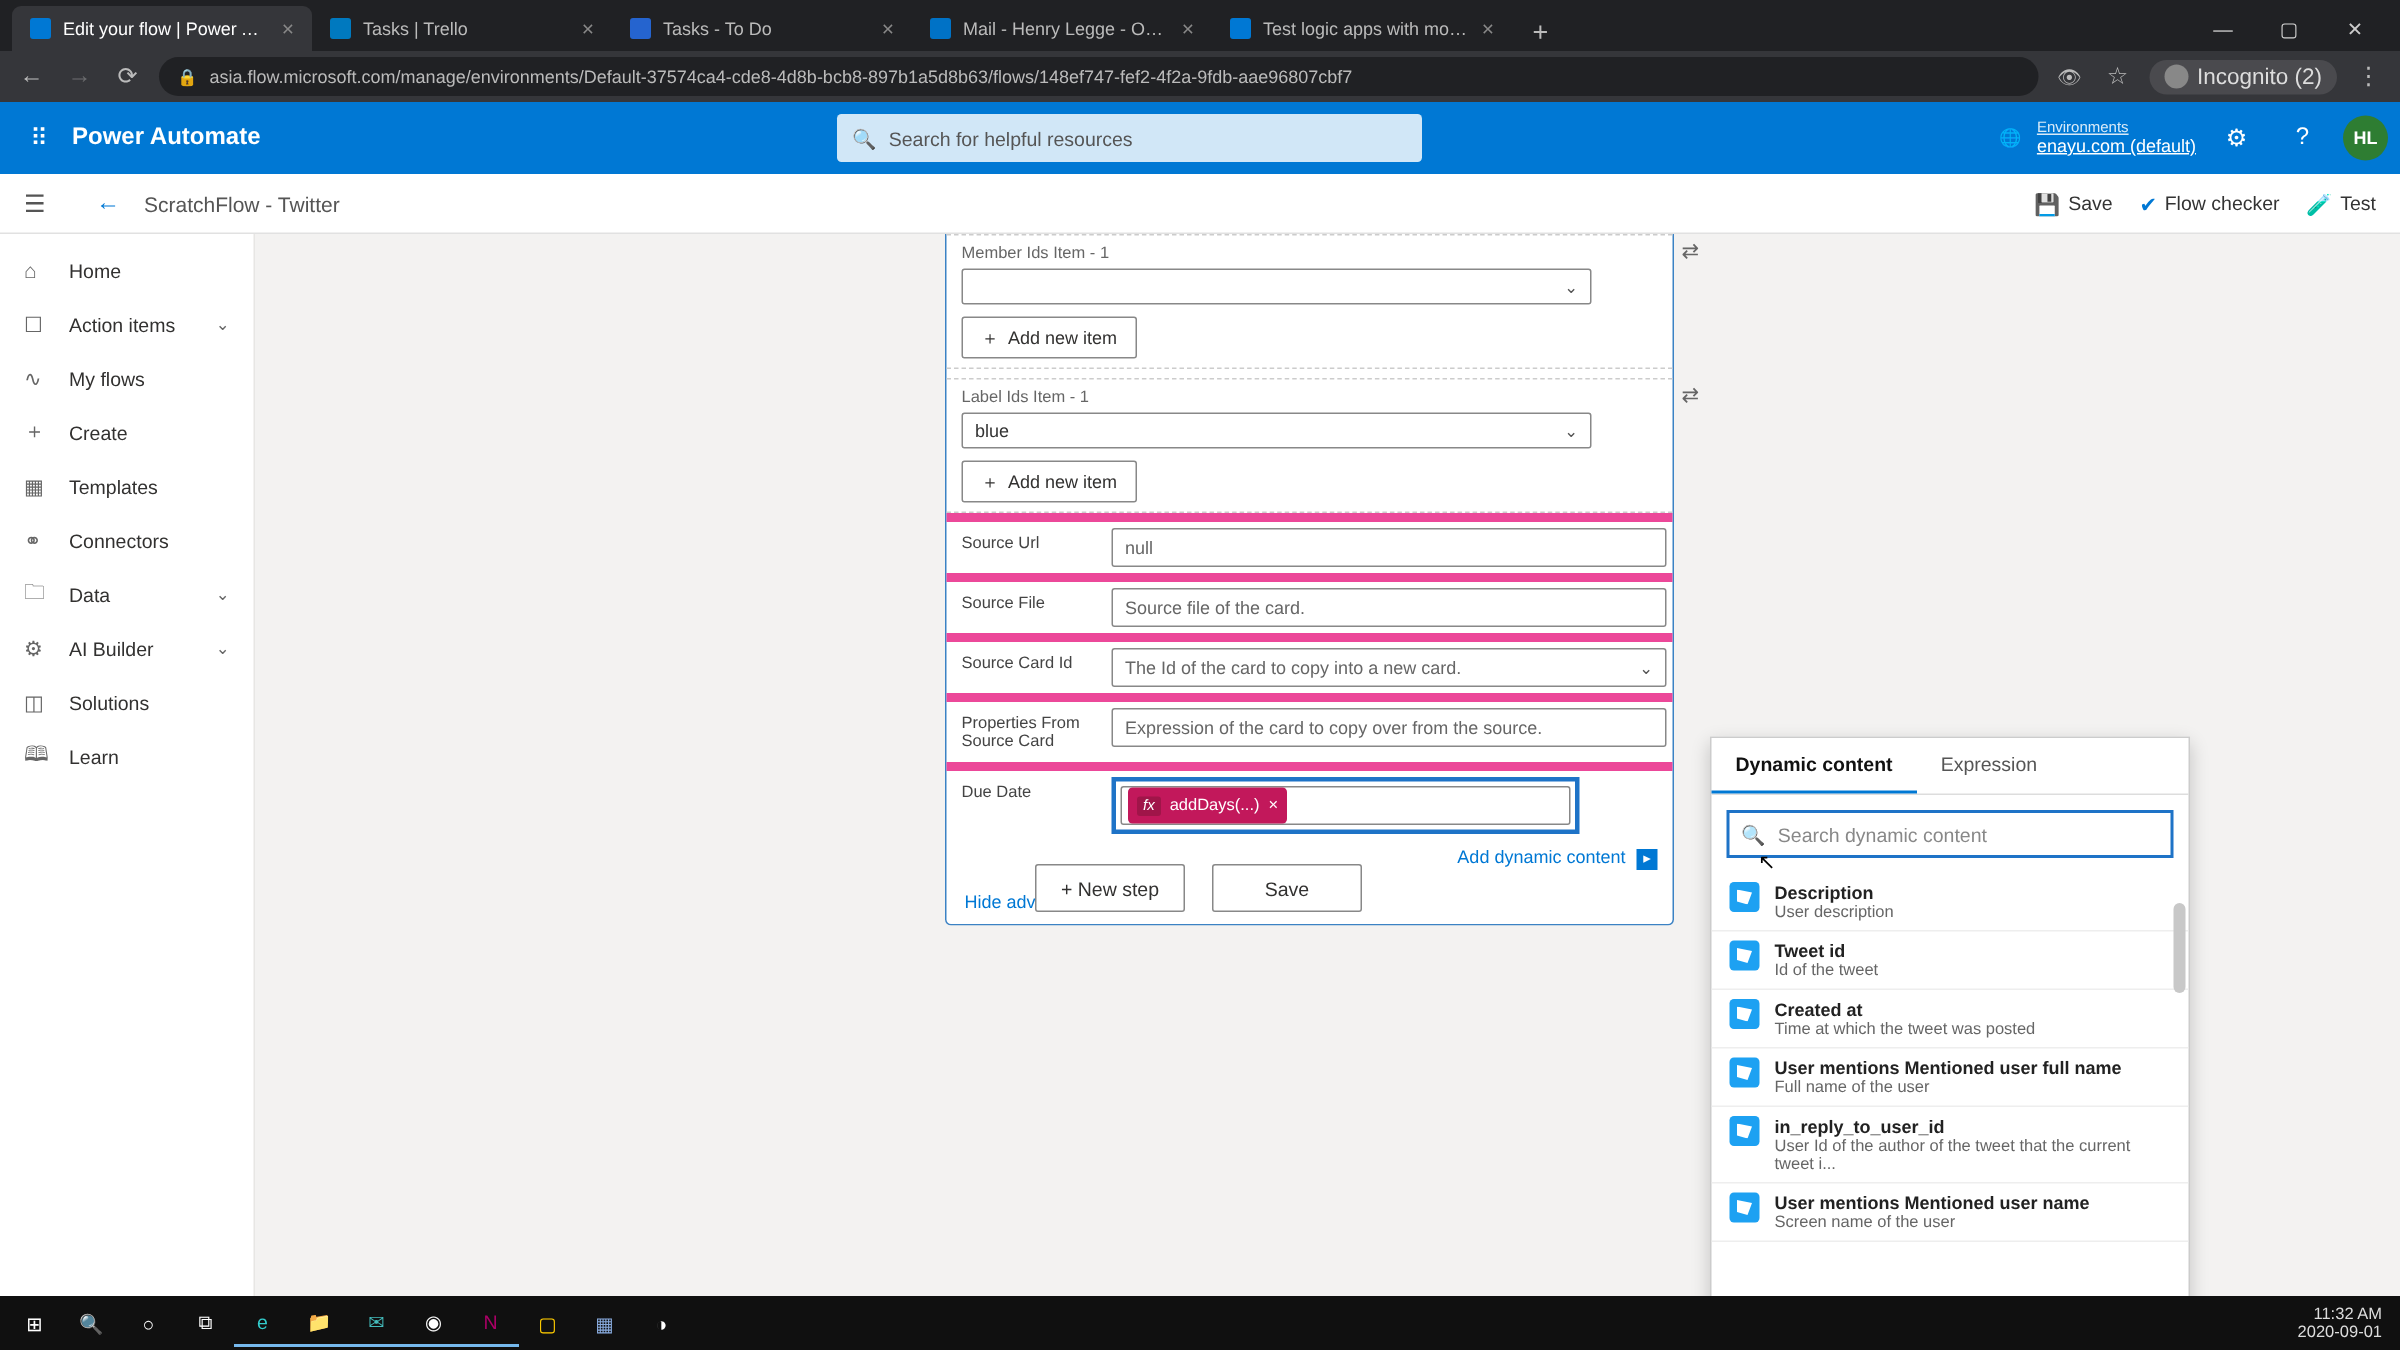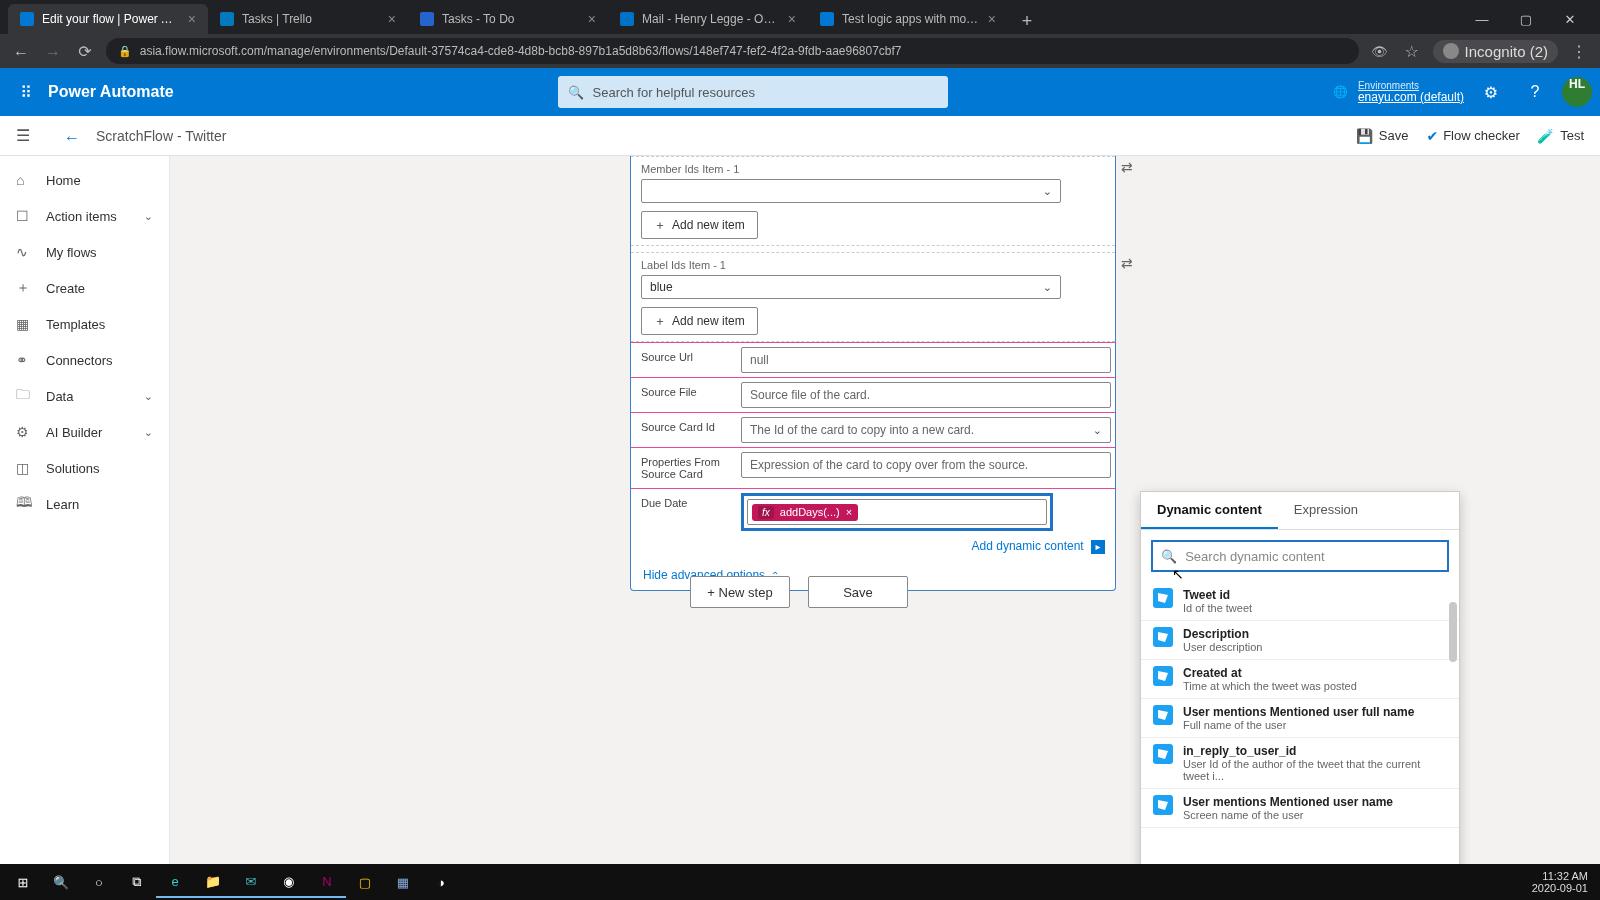--- a/index.html
+++ b/index.html
@@ -29,21 +29,21 @@
 
 .suite-bar { height:48px; background:#0078d4; display:flex; align-items:center; padding:0 8px; color:#fff;}
 .waffle{width:36px;height:36px;display:flex;align-items:center;justify-content:center;font-size:16px;cursor:pointer;}
 .app-name{font-size:16px;font-weight:600;margin-left:4px;}
 .search-box{margin-left:auto; margin-right:auto; width:390px; height:32px; background:#d1e7f7; border-radius:3px; display:flex; align-items:center; padding:0 10px; color:#555;}
 .search-box .sic{margin-right:8px;color:#555;}
 .env-block{display:flex;align-items:center;gap:10px; font-size:12px;}
 .env-block .icbtn{width:34px;height:34px;display:flex;align-items:center;justify-content:center;font-size:16px;cursor:pointer;}
 .env-text{line-height:1.1;text-decoration:underline;}
 .env-text .sm{font-size:10px;opacity:.85;}
-.avatar{width:30px;height:30px;border-radius:50%;background:#2e7d32;display:flex;align-items:flex-start;justify-content:center;font-size:12px;font-weight:600;}
+.avatar{width:30px;height:30px;border-radius:50%;background:#2e7d32;display:flex;align-items:center;justify-content:center;font-size:12px;font-weight:600;}
 
 
 .cmd-bar{height:40px;background:#fff;border-bottom:1px solid #e1e1e1;display:flex;align-items:center;padding:0 16px;}
 .hamb{width:28px;color:#555;font-size:16px;cursor:pointer;}
 .back-ic{margin-left:20px;color:#0078d4;font-size:16px;cursor:pointer;}
 .flow-title{margin-left:16px;font-size:14px;color:#555;}
 .cmd-right{margin-left:auto;display:flex;gap:18px;}
 .cmd-item{display:flex;align-items:center;gap:5px;color:#333;font-size:13px;cursor:pointer;}
 .cmd-item .ci{color:#0078d4;font-size:14px;}
 
@@ -58,29 +58,29 @@
 
 
 .card{position:absolute;left:460px;top:0;width:486px;background:#fff;border:1px solid #3b82c4;border-top:none;border-radius:0 0 4px 4px;}
 .sect{border-top:1px dashed #ccc;border-bottom:1px dashed #ccc;padding:6px 10px; position:relative;}
 .sect .sw-ic{position:absolute;right:-24px;top:2px;width:18px;height:18px;color:#666;font-size:14px;}
 .sect-label{font-size:11px;color:#666;margin-bottom:4px;}
 .sel-box{height:24px;border:1px solid #888;border-radius:2px;display:flex;align-items:center;padding:0 8px;font-size:12px;color:#333;width:420px;position:relative;}
 .sel-box .dd{margin-left:auto;color:#555;font-size:11px;}
 .add-btn{margin-top:8px;height:28px;border:1px solid #888;border-radius:2px;display:inline-flex;align-items:center;padding:0 12px;font-size:12px;cursor:pointer;gap:6px;}
 
-.row{display:flex;border-top:1px solid #ec4899;}
+.row{display:flex;border-top:6px solid #ec4899;}
 .row .rlab{width:106px;padding:8px 10px;font-size:11px;color:#444;}
 .row .rfield{flex:1;padding:4px;}
 .txt-in{height:26px;border:1px solid #888;border-radius:2px;width:100%;padding:0 8px;font-size:12px;color:#666;display:flex;align-items:center;position:relative;}
 .txt-in .dd{position:absolute;right:8px;color:#555;font-size:11px;}
 
 .due-row .rfield{display:flex;}
 .due-box{border:3px solid #1e73c7;padding:3px;display:inline-flex;}
-.due-inner{height:26px;border:1px solid #888;border-radius:2px;width:300px;padding:0 4px;display:flex;align-items:center;}
+.due-inner{height:26px;border:1px solid #888;border-radius:2px;width:300px;padding:0 4px;display:flex;}
 .pill{background:#c2185b;color:#fff;border-radius:3px;padding:2px 6px;font-size:11px;display:flex;align-items:center;gap:6px;}
 .pill .fx{background:#a01549;padding:1px 4px;border-radius:2px;font-style:italic;font-size:10px;}
 .pill .px{font-size:11px;cursor:pointer;}
 
 .add-dyn{text-align:right;padding:4px 10px 6px;font-size:12px;}
 .add-dyn a{color:#0078d4;text-decoration:none;}
 .add-dyn .sq{display:inline-block;width:14px;height:14px;background:#0078d4;color:#fff;font-size:10px;text-align:center;line-height:14px;margin-left:4px;}
 
 .hide-adv{padding:8px 12px;color:#0078d4;font-size:12px;cursor:pointer;}
 .hide-adv .up{margin-left:6px;font-size:10px;}
@@ -352,29 +352,29 @@
         <div class="dyn-tab"><span>Expression</span></div>
       </div>
       <div class="dyn-search">
         <span>🔍</span>
         <span>Search dynamic content</span>
       </div>
       <div class="dyn-list">
         <div class="dyn-item">
             <div class="tic"></div>
             <div class="dt">
+              <div class="dn">Description</div>
+              <div class="dd">User description</div>
+            </div>
+          </div>
+        <div class="dyn-item">
+            <div class="tic"></div>
+            <div class="dt">
               <div class="dn">Tweet id</div>
               <div class="dd">Id of the tweet</div>
-            </div>
-          </div>
-        <div class="dyn-item">
-            <div class="tic"></div>
-            <div class="dt">
-              <div class="dn">Description</div>
-              <div class="dd">User description</div>
             </div>
           </div>
         <div class="dyn-item">
             <div class="tic"></div>
             <div class="dt">
               <div class="dn">Created at</div>
               <div class="dd">Time at which the tweet was posted</div>
             </div>
           </div>
         <div class="dyn-item">

